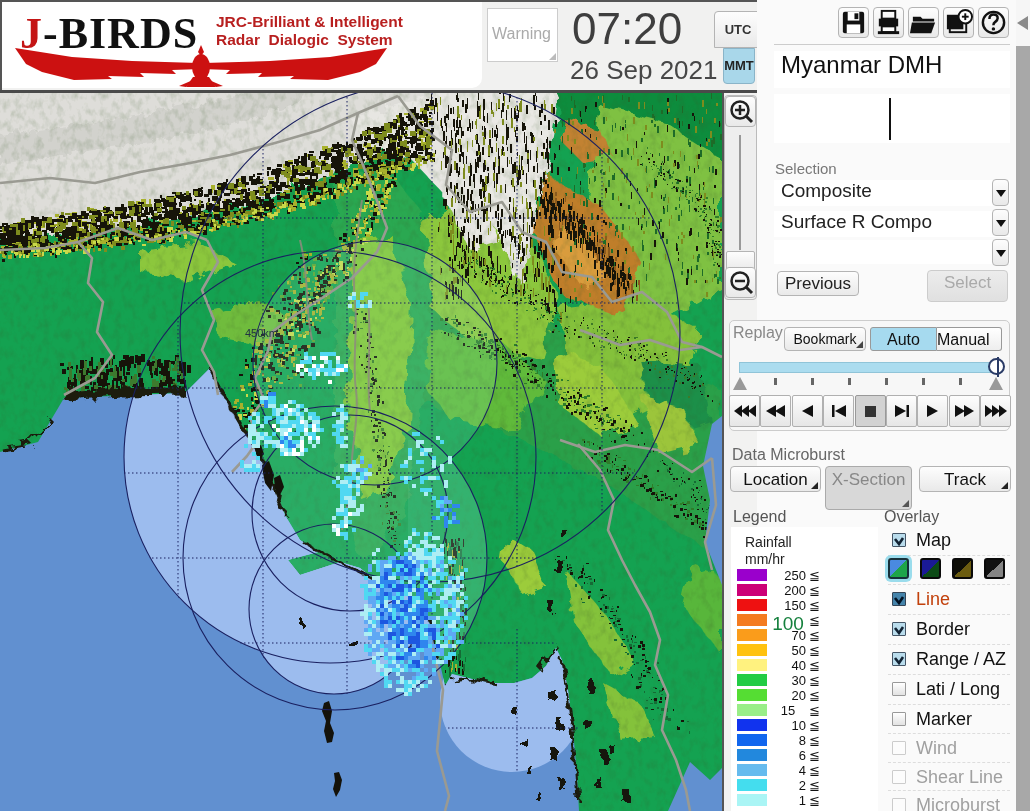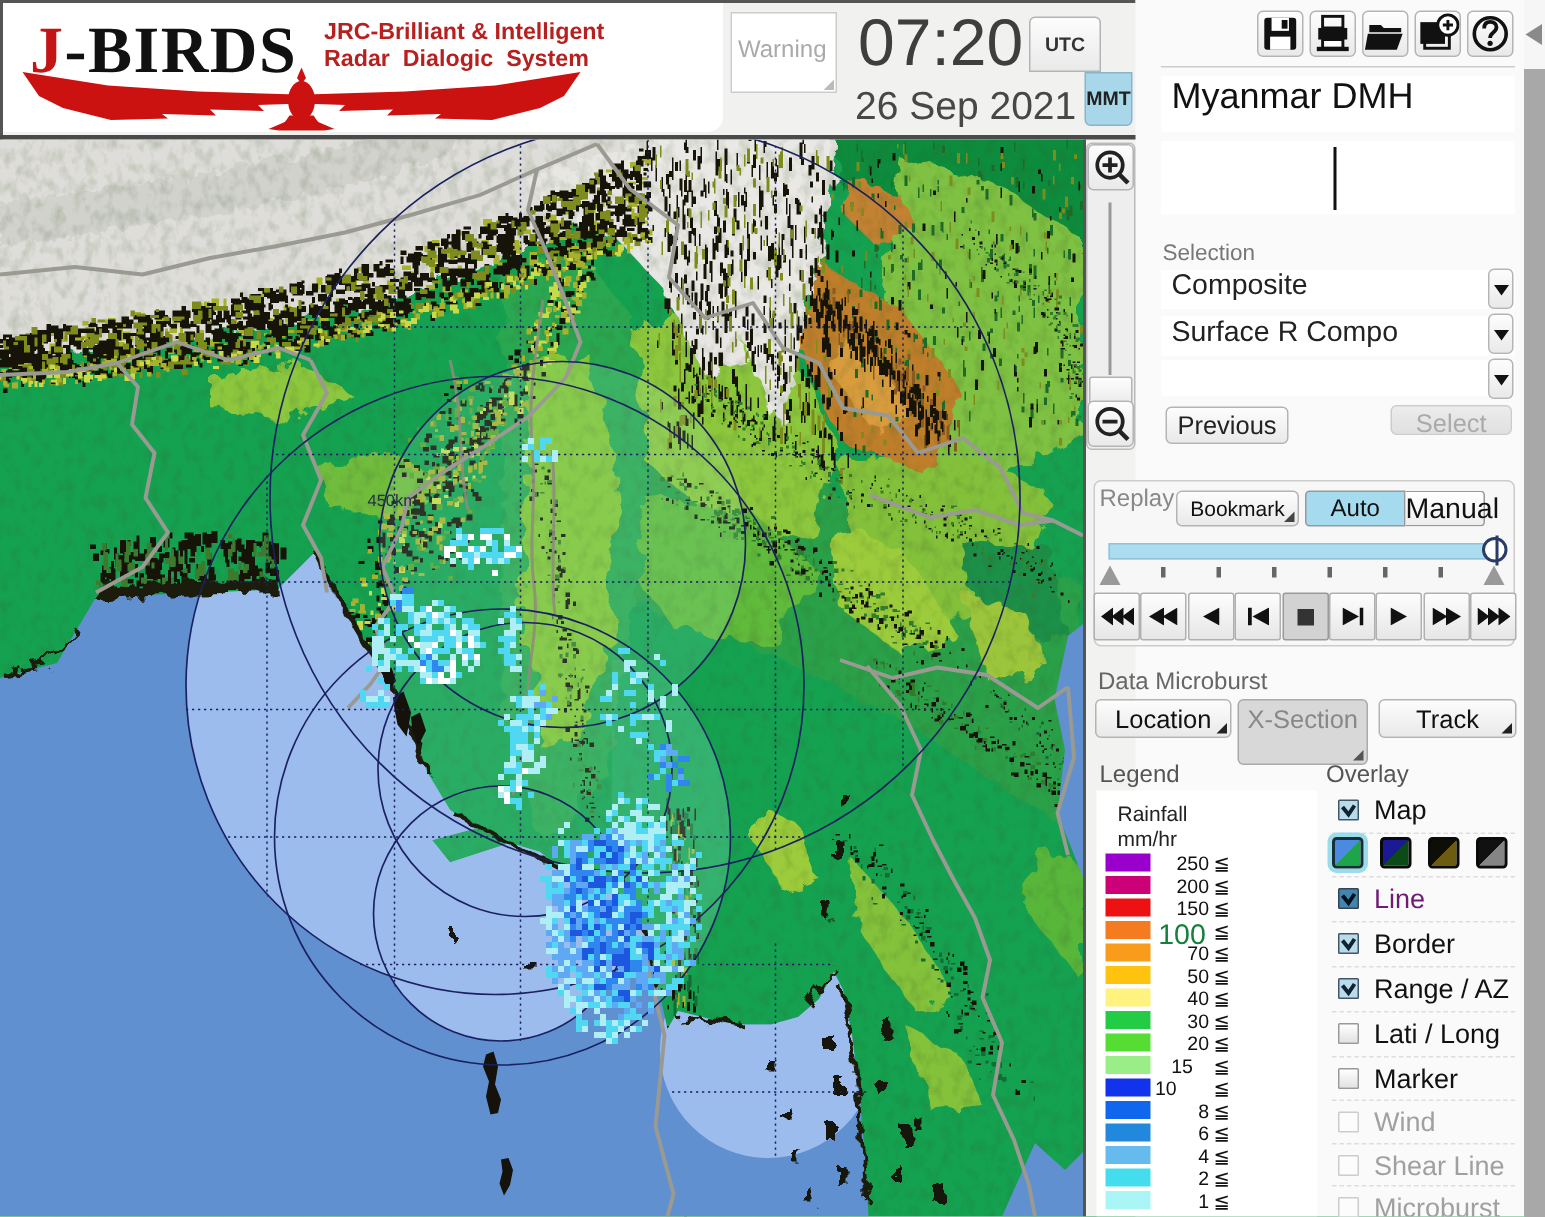--- a/index.html
+++ b/index.html
@@ -22,21 +22,21 @@
  <polygon points="181,38 167,44 174,45"></polygon>
  <polygon points="197,38 211,44 204,45"></polygon>
  </g>
 </svg>
 <div class="abs" style="left:487px;top:8px;width:71px;height:54px;background:#fff;border:1px solid #ccc">
  <div style="color:#aaa;font-size:16px;margin:16px 16px 0 4px">Warning</div>
  <div style="position:absolute;right:1px;bottom:1px;width:0;height:0;border-left:7px solid transparent;border-bottom:7px solid #bbb"></div>
 </div>
 <div class="abs" style="left:572px;top:4px;font-size:44px;color:#3e3e3e">07:20</div>
 <div class="abs" style="left:570px;top:55px;font-size:26px;color:#474747">26 Sep 2021</div>
-<div class="abs btn" style="left:686px;top:11px;width:48px;height:37px;border-radius:4px 4px 0 0">
+<div class="abs btn" style="left:714px;top:11px;width:48px;height:37px;border-radius:4px 4px 0 0">
  <div style="font-size:13px;font-weight:bold;color:#333;text-align:center;margin-top:10px">UTC</div>
   </div>
 <div class="abs" style="left:723px;top:48px;width:32px;height:36px;background:#a9d7ea;border:1px solid #8ab4c8;border-radius:0 0 4px 4px">
  <div style="font-size:13px;font-weight:bold;color:#222;text-align:center;margin-top:9px">MMT</div>
   </div>
 
 <div class="abs" style="left:757px;top:0;width:259px;height:811px;background:#fafafa"></div>
 <div class="abs" style="left:1016px;top:0;width:14px;height:811px;background:#a8a8a8"></div>
 <div class="abs" style="left:1016px;top:0;width:14px;height:46px;background:#f6f6f6"></div>
 <div class="abs" style="left:1017px;top:16px;width:0;height:0;border-top:7px solid transparent;border-bottom:7px solid transparent;border-right:11px solid #8a8a8a"></div>
@@ -79,27 +79,27 @@
   </div>
 <div class="abs" style="left:774px;top:211px;width:236px;height:26px;background:#fff;font-size:19px;color:#222"><span style="margin-left:7px">Surface R Compo</span></div>
 <div class="abs btn" style="left:992px;top:209px;width:17px;height:27px">
     <div style="margin:10px auto 0;width:0;border-left:5px solid transparent;border-right:5px solid transparent;border-top:7px solid #111"></div>
   </div>
 <div class="abs" style="left:774px;top:240px;width:236px;height:24px;background:#fff"></div>
 <div class="abs btn" style="left:992px;top:239px;width:17px;height:27px">
     <div style="margin:10px auto 0;width:0;border-left:5px solid transparent;border-right:5px solid transparent;border-top:7px solid #111"></div>
   </div>
 <div class="abs btn" style="left:777px;top:271px;width:82px;height:25px;font-size:17px;color:#222;text-align:center;line-height:24px">Previous</div>
-<div class="abs" style="left:927px;top:270px;width:81px;height:20px;background:linear-gradient(#ececec,#e0e0e0);border:1px solid #ccc;border-radius:4px;font-size:17px;color:#aaa;text-align:center;line-height:24px">Select</div>
+<div class="abs" style="left:927px;top:270px;width:81px;height:32px;background:linear-gradient(#ececec,#e0e0e0);border:1px solid #ccc;border-radius:4px;font-size:17px;color:#aaa;text-align:center;line-height:24px">Select</div>
 
 <div class="abs" style="left:729px;top:320px;width:281px;height:111px;background:#f7f7f7;border:1px solid #ccc;border-radius:5px"></div>
 <div class="abs" style="left:733px;top:324px;font-size:16px;color:#888">Replay</div>
 <div class="abs btn" style="left:784px;top:327px;width:82px;height:24px;font-size:14px;color:#111;text-align:center;line-height:23px">Bookmark<div class="cornertri" style="border-bottom-color:#444"></div></div>
 <div class="abs" style="left:870px;top:327px;width:67px;height:24px;background:#a6daef;border:1px solid #999;border-radius:3px 0 0 3px;font-size:16px;color:#111;text-align:center;line-height:23px">Auto</div>
-<div class="abs" style="left:937px;top:327px;width:53px;height:24px;background:linear-gradient(#fff,#eee);border:1px solid #999;border-left:none;border-radius:0 3px 3px 0;font-size:19px;color:#111;text-align:center;line-height:23px">Manual</div>
+<div class="abs" style="left:937px;top:327px;width:65px;height:24px;background:linear-gradient(#fff,#eee);border:1px solid #999;border-left:none;border-radius:0 3px 3px 0;font-size:16px;color:#111;line-height:23px">Manual</div>
 <div class="abs" style="left:739px;top:362px;width:256px;height:11px;background:#abdcef;border:1px solid #90c4d8"></div>
 <div class="abs" style="left:988px;top:358px;width:17px;height:17px;border:2px solid #2a3b66;border-radius:50%;background:#fff"></div>
 <div class="abs" style="left:996.5px;top:357px;width:2px;height:20px;background:#2a3b66"></div>
 <div class="abs" style="left:774px;top:378px;width:3px;height:7px;background:#666"></div>
 <div class="abs" style="left:811px;top:378px;width:3px;height:7px;background:#666"></div>
 <div class="abs" style="left:848px;top:378px;width:3px;height:7px;background:#666"></div>
 <div class="abs" style="left:885px;top:378px;width:3px;height:7px;background:#666"></div>
 <div class="abs" style="left:922px;top:378px;width:3px;height:7px;background:#666"></div>
 <div class="abs" style="left:959px;top:378px;width:3px;height:7px;background:#666"></div>
 <div class="abs" style="left:733px;top:377px;width:0;height:0;border-left:7px solid transparent;border-right:7px solid transparent;border-bottom:13px solid #999"></div>
@@ -188,21 +188,21 @@
 <div class="abs" style="left:737px;top:674px;width:30px;height:12px;background:#22cc44"></div>
 <div class="abs" style="left:770px;top:673px;width:36px;text-align:right;font-size:13px;color:#111">30</div>
 <div class="abs" style="left:809px;top:673px;font-size:13px;color:#111">≦</div>
 <div class="abs" style="left:737px;top:689px;width:30px;height:12px;background:#55dd33"></div>
 <div class="abs" style="left:770px;top:688px;width:36px;text-align:right;font-size:13px;color:#111">20</div>
 <div class="abs" style="left:809px;top:688px;font-size:13px;color:#111">≦</div>
 <div class="abs" style="left:737px;top:704px;width:30px;height:12px;background:#99ee88"></div>
 <div class="abs" style="left:770px;top:703px;width:36px;text-align:center;font-size:13px;color:#111">15</div>
 <div class="abs" style="left:809px;top:703px;font-size:13px;color:#111">≦</div>
 <div class="abs" style="left:737px;top:719px;width:30px;height:12px;background:#1133ee"></div>
-<div class="abs" style="left:770px;top:718px;width:36px;text-align:left;font-size:13px;color:#111">10</div>
+<div class="abs" style="left:770px;top:718px;width:36px;text-align:right;font-size:13px;color:#111">10</div>
 <div class="abs" style="left:809px;top:718px;font-size:13px;color:#111">≦</div>
 <div class="abs" style="left:737px;top:734px;width:30px;height:12px;background:#1166ee"></div>
 <div class="abs" style="left:770px;top:733px;width:36px;text-align:right;font-size:13px;color:#111">8</div>
 <div class="abs" style="left:809px;top:733px;font-size:13px;color:#111">≦</div>
 <div class="abs" style="left:737px;top:749px;width:30px;height:12px;background:#2288dd"></div>
 <div class="abs" style="left:770px;top:748px;width:36px;text-align:right;font-size:13px;color:#111">6</div>
 <div class="abs" style="left:809px;top:748px;font-size:13px;color:#111">≦</div>
 <div class="abs" style="left:737px;top:764px;width:30px;height:12px;background:#66bbee"></div>
 <div class="abs" style="left:770px;top:763px;width:36px;text-align:right;font-size:13px;color:#111">4</div>
 <div class="abs" style="left:809px;top:763px;font-size:13px;color:#111">≦</div>
@@ -214,21 +214,21 @@
 <div class="abs" style="left:809px;top:793px;font-size:13px;color:#111">≦</div>
 <div class="abs" style="left:884px;top:508px;font-size:16px;color:#555">Overlay</div>
 <div class="abs" style="left:892px;top:533px;width:14px;height:14px;background:#b9dcec;border:1px solid #456;border-radius:1px"><svg width="12" height="12" viewBox="0 0 12 12">
       <path d="M2,3 L6,8 L10,2" fill="none" stroke="#123" stroke-width="2.6"></path>
     </svg></div>
 <div class="abs" style="left:916px;top:530px;font-size:18px;color:#111">Map</div>
 <div class="abs" style="left:888px;top:555px;width:122px;height:0;border-top:1px dashed #ddd"></div>
 <div class="abs" style="left:892px;top:592px;width:14px;height:14px;background:#4584ab;border:1px solid #345;border-radius:1px"><svg width="12" height="12" viewBox="0 0 12 12">
       <path d="M2,3 L6,8 L10,2" fill="none" stroke="#012" stroke-width="2.6"></path>
     </svg></div>
-<div class="abs" style="left:916px;top:589px;font-size:18px;color:#701a75">Line</div>
+<div class="abs" style="left:916px;top:589px;font-size:18px;color:#c2410c">Line</div>
 <div class="abs" style="left:888px;top:584px;width:122px;height:0;border-top:1px dashed #ddd"></div>
 <div class="abs" style="left:892px;top:622px;width:14px;height:14px;background:#b9dcec;border:1px solid #456;border-radius:1px"><svg width="12" height="12" viewBox="0 0 12 12">
       <path d="M2,3 L6,8 L10,2" fill="none" stroke="#123" stroke-width="2.6"></path>
     </svg></div>
 <div class="abs" style="left:916px;top:619px;font-size:18px;color:#111">Border</div>
 <div class="abs" style="left:888px;top:614px;width:122px;height:0;border-top:1px dashed #ddd"></div>
 <div class="abs" style="left:892px;top:652px;width:14px;height:14px;background:#b9dcec;border:1px solid #456;border-radius:1px"><svg width="12" height="12" viewBox="0 0 12 12">
       <path d="M2,3 L6,8 L10,2" fill="none" stroke="#123" stroke-width="2.6"></path>
     </svg></div>
 <div class="abs" style="left:916px;top:649px;font-size:18px;color:#111">Range / AZ</div>

